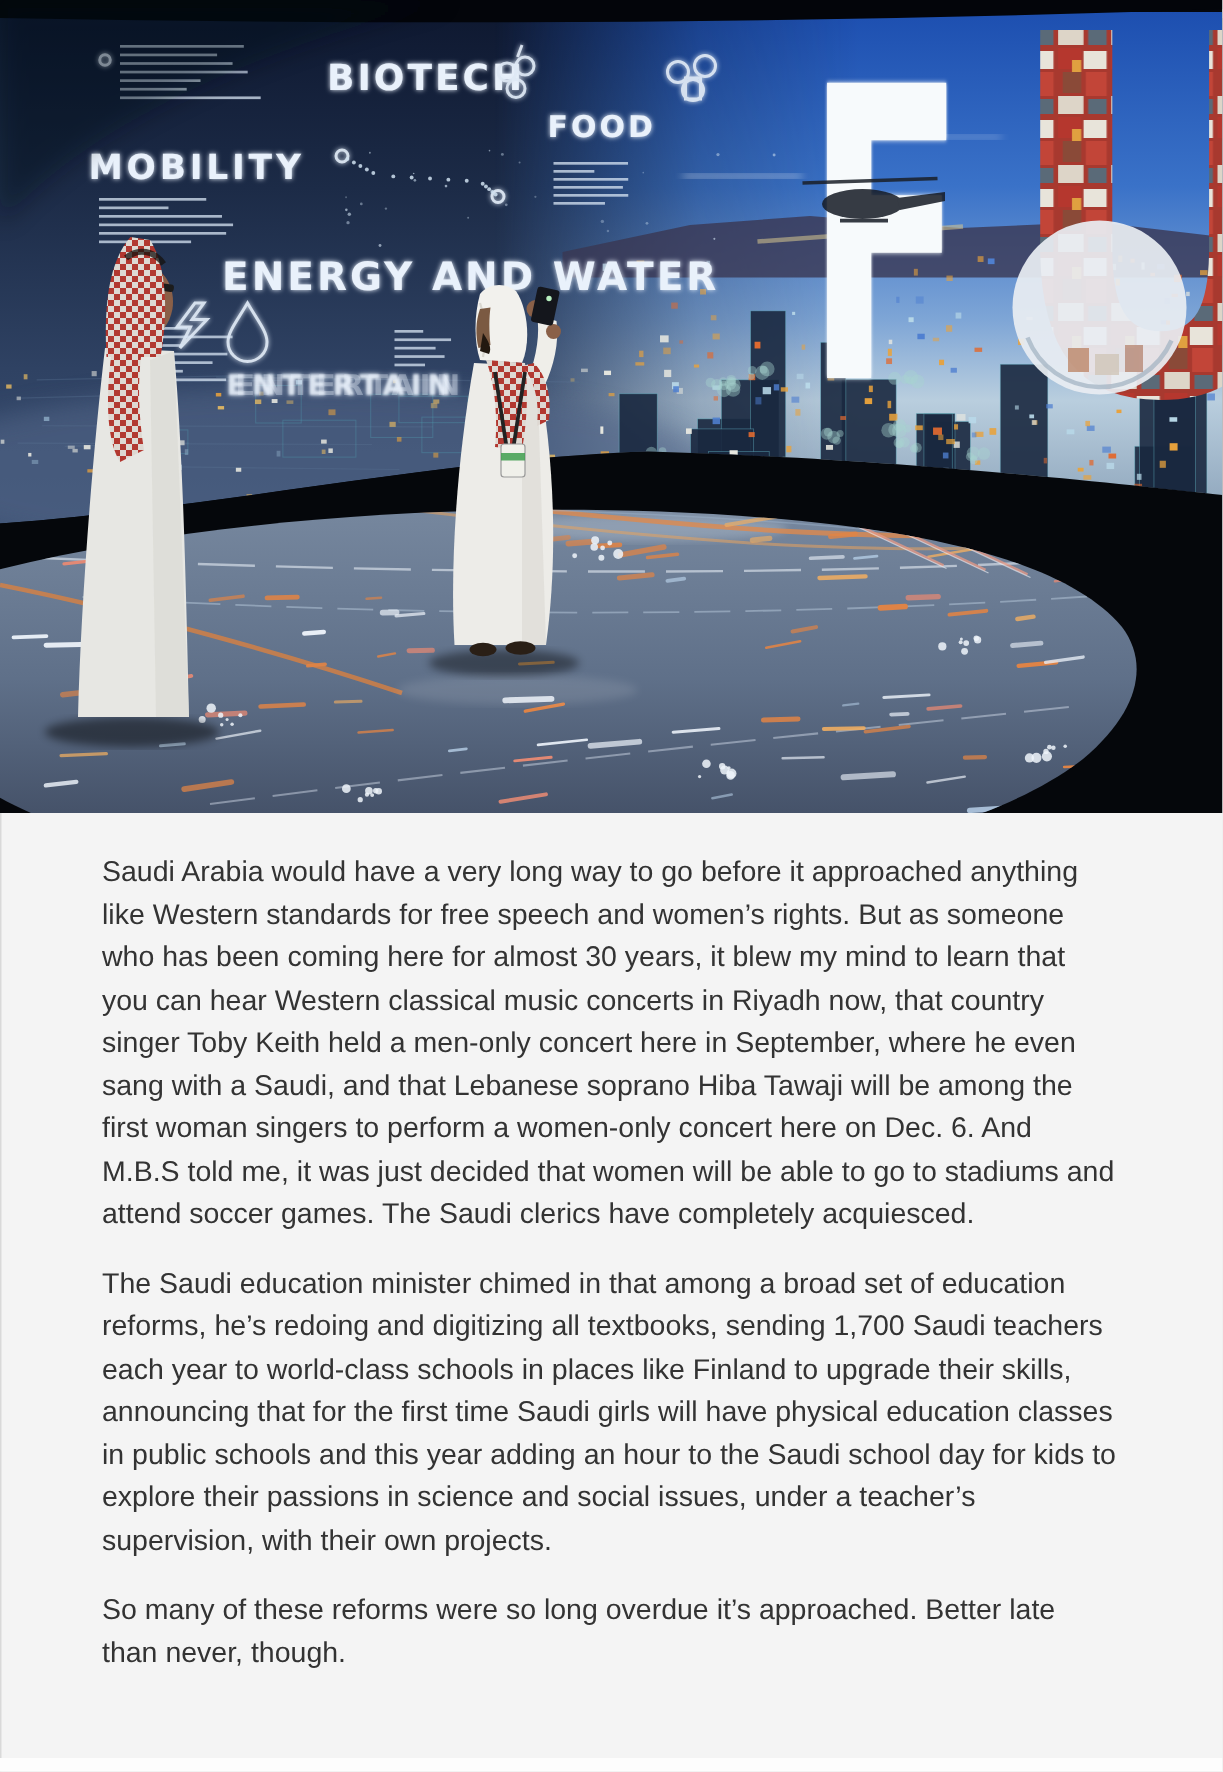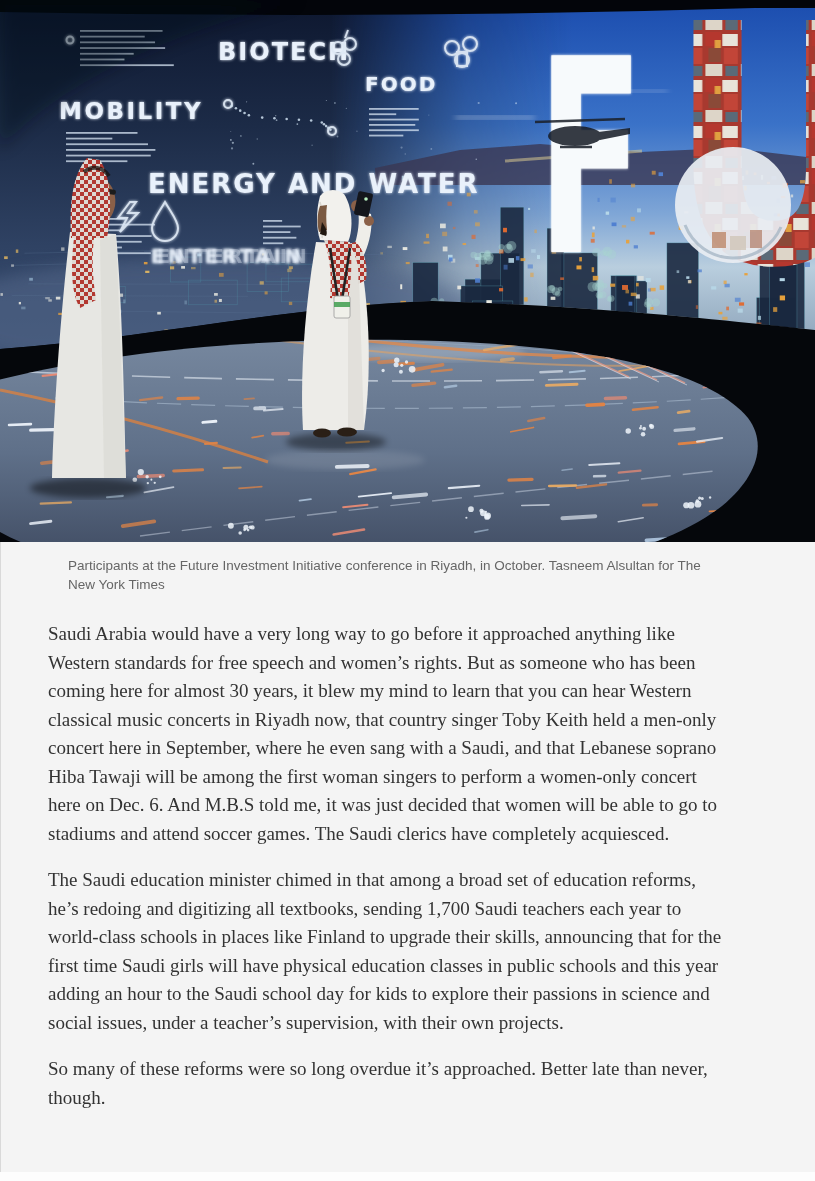--- a/index.html
+++ b/index.html
@@ -2,21 +2,21 @@
 <html><head>
 <meta charset="utf-8">
 <style>
   html,body{margin:0;padding:0;}
   body{background:#e9e9e9;}
   .page{position:relative;width:815px;height:1181px;background:#f4f4f4;margin:0 auto;overflow:hidden;font-family:"Liberation Sans",sans-serif;}
   figure.photo{margin:0;width:815px;height:542px;background:#05070c;}
   figure.photo svg{display:block;}
   .caption{margin:14px 0 0 68px;width:655px;font-family:"Liberation Sans",sans-serif;
            font-size:13.5px;line-height:19px;color:#666;}
-  article.body{margin:26px 0 0 48px;width:676px;font-family:Liberation Serif, serif;
+  article.body{margin:26px 0 0 68px;width:676px;font-family:Liberation Sans, sans-serif;
            font-size:19px;line-height:28.5px;color:#333;}
   article.body p{margin:0 0 18px 0;}
   .edge-line{position:absolute;left:0;top:542px;width:1px;height:639px;background:#d9d9d9;}
   .bottom-strip{position:absolute;left:0;top:1172px;width:815px;height:9px;background:#fdfdfd;}
 </style>
 </head>
 <body>
 
 <div class="page">
 
@@ -716,21 +716,20 @@
         <line x1="350" y1="248" x2="342" y2="300" stroke="#222" stroke-width="2.5"></line>
         <rect x="334" y="296" width="16" height="22" rx="2" fill="#f0f0ea" stroke="#999" stroke-width="0.8"></rect>
         <rect x="334" y="302" width="16" height="5" fill="#3f9e4f" opacity="0.85"></rect>
       </g>
 
       <path d="M0,0 H815 V6 Q420,20 0,12 Z" fill="#03050a"></path>
       <path d="M0,0 L300,0 C180,30 60,80 0,150 Z" fill="#060a14" opacity="0.4" filter="url(#soft8)"></path>
     </svg>
   </figure>
 
-  <figcaption class="caption">Participants at the Future Investment Initiative conference in Riyadh, in October. Tasneem Alsultan for The New York Times</figcaption>
 
   <article class="body">
     <p>Saudi Arabia would have a very long way to go before it approached anything like Western standards for free speech and women’s rights. But as someone who has been coming here for almost 30 years, it blew my mind to learn that you can hear Western classical music concerts in Riyadh now, that country singer Toby Keith held a men-only concert here in September, where he even sang with a Saudi, and that Lebanese soprano Hiba Tawaji will be among the first woman singers to perform a women-only concert here on Dec. 6. And M.B.S told me, it was just decided that women will be able to go to stadiums and attend soccer games. The Saudi clerics have completely acquiesced.</p>
     <p>The Saudi education minister chimed in that among a broad set of education reforms, he’s redoing and digitizing all textbooks, sending 1,700 Saudi teachers each year to world-class schools in places like Finland to upgrade their skills, announcing that for the first time Saudi girls will have physical education classes in public schools and this year adding an hour to the Saudi school day for kids to explore their passions in science and social issues, under a teacher’s supervision, with their own projects.</p>
     <p>So many of these reforms were so long overdue it’s approached. Better late than never, though.</p>
   </article>
 
   <div class="edge-line"></div>
   <div class="bottom-strip"></div>
 </div>

